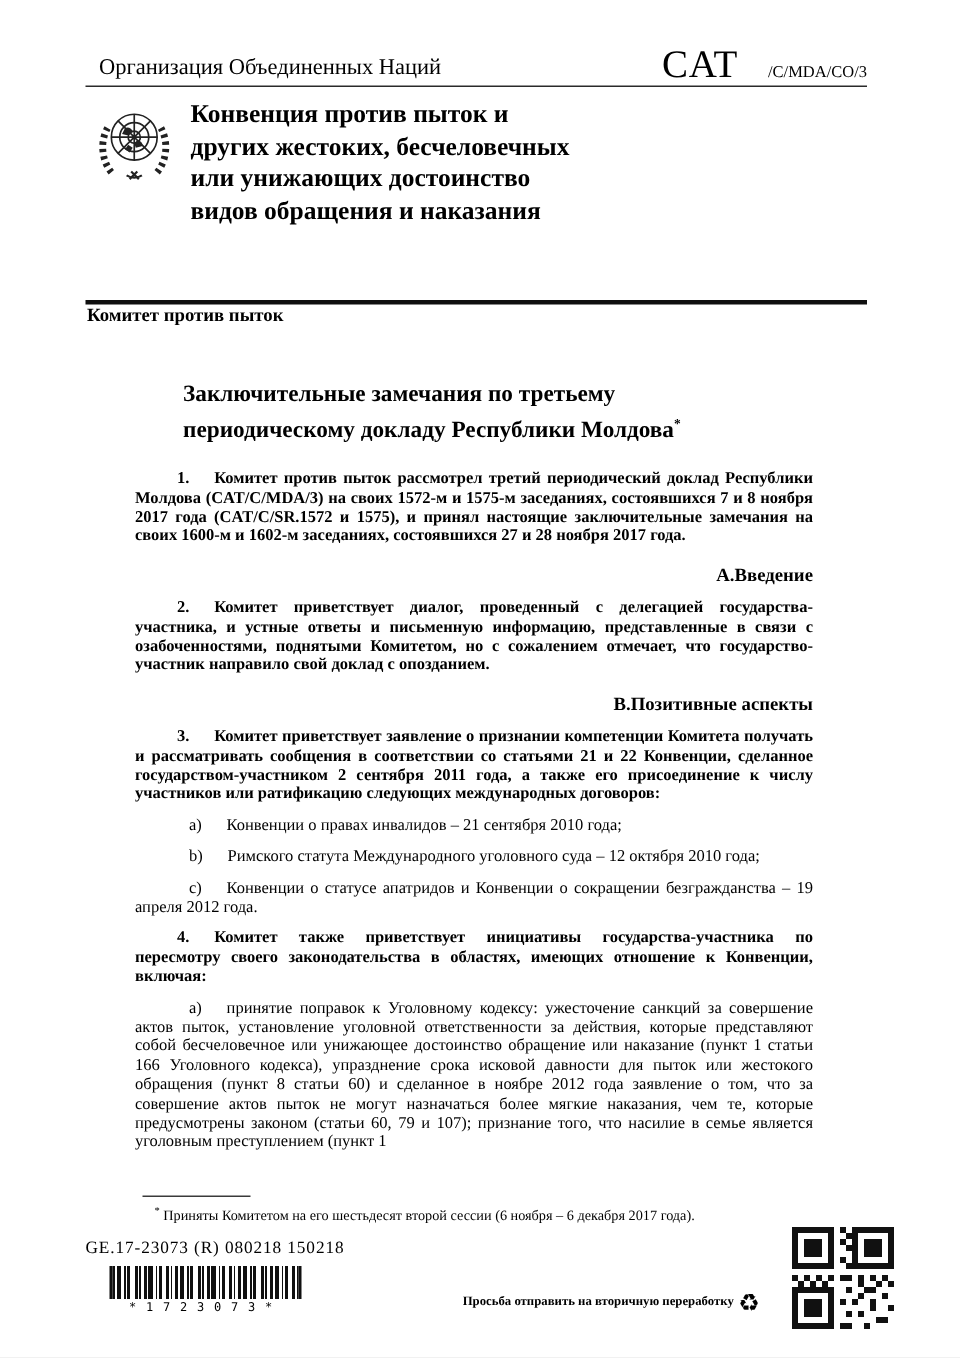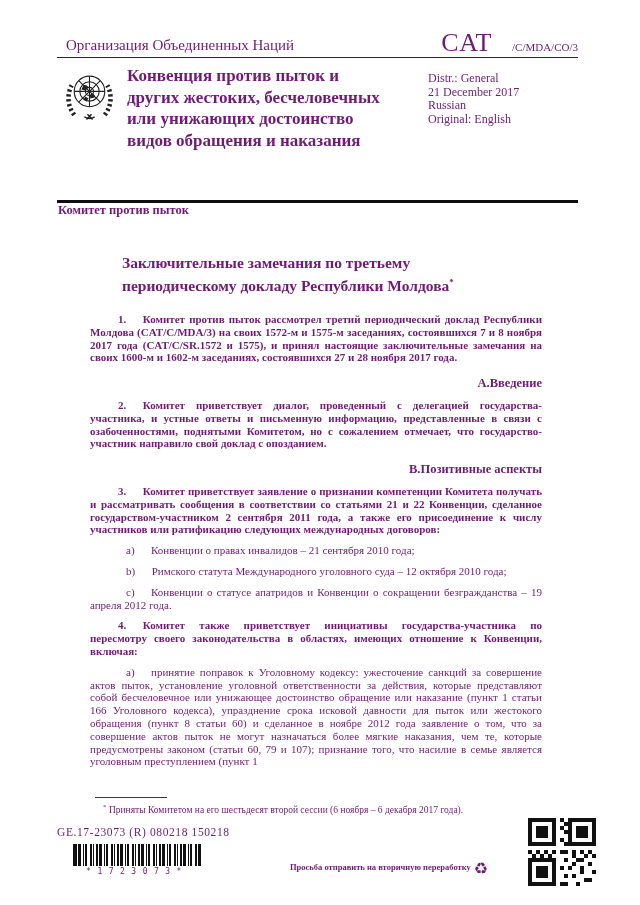--- a/index.html
+++ b/index.html
@@ -1,18 +1,18 @@
 <!DOCTYPE html>
 <html><head>
 <meta charset="utf-8">
 <style>
   html,body { margin:0; padding:0; background:#e8e8e8; }
   .page {
     position:relative; width:640px; height:905px; margin:0 auto;
-    background:#ffffff; color:#701a75; overflow:hidden;
+    background:#ffffff; color:#000000; overflow:hidden;
     font-family:"Liberation Serif","DejaVu Serif",serif;
   }
   
   .org { position:absolute; left:66px; top:37px; font-size:15px; }
   .symbol { position:absolute; right:62px; top:28px; white-space:nowrap; }
   .sym-main { font-size:26px; letter-spacing:0.5px; }
   .sym-suffix { font-size:11px;margin-left:20px; }
   .header-rule { position:absolute; left:57px; right:62px; top:57px; height:1px; background:#2a2a2a; }
 
   
@@ -48,21 +48,21 @@
   .ge-code { position:absolute; left:57px; top:826px; font-size:11.5px; letter-spacing:0.6px; }
   .barcode { position:absolute; left:57px; top:844px; width:128px;padding-left:16px; }
   .bars { height:22px;
     background:repeating-linear-gradient(90deg,
       #101010 0 2px, #fff 2px 3px, #101010 3px 6px, #fff 6px 8px,
       #101010 8px 9px, #fff 9px 10px, #101010 10px 12px, #fff 12px 15px,
       #101010 15px 17px, #fff 17px 18px, #101010 18px 19px, #fff 19px 21px);
     border-left:2px solid #101010; border-right:2px solid #101010; }
   .barcode-text { font-family:"DejaVu Sans Mono",monospace; font-size:8px;
     letter-spacing:6.5px; text-align:center; margin-top:1px; white-space:nowrap; }
-  .recycle { position:absolute; left:290px; top:859px; width:235px; text-align:left;
+  .recycle { position:absolute; left:290px; top:859px; width:235px; text-align:center;
     font-size:8.5px; font-weight:bold; white-space:nowrap; }
   .recycle-glyph { font-size:16px; font-weight:normal; vertical-align:-4px; padding-left:3px; }
   .qr { position:absolute; left:528px; top:818px; width:68px; height:68px; }
 </style>
 </head>
 <body>
 
 <div class="page">
 
   <span class="org">Организация Объединенных Наций</span>
@@ -86,26 +86,20 @@
         <path stroke-width="4.5" stroke-dasharray="2.2 2.6" d="M13 47C6.5 39 5.5 27 10.5 18"></path>
         <path stroke-width="4.5" stroke-dasharray="2.2 2.6" d="M43 47c6.5-8 7.5-20 2.5-29"></path>
         <path stroke-width="1.4" d="M23 49c3 2 7 2 10 0 M25 51.5l5-5 M31 51.5l-5-5"></path>
       </g>
     </svg>
   </span>
   <h1 class="conv-title">Конвенция против пыток и
 других жестоких, бесчеловечных
 или унижающих достоинство
 видов обращения и наказания</h1>
-  <div class="distr-block">
-    <div>Distr.: General</div>
-    <div>21 December 2017</div>
-    <div>Russian</div>
-    <div>Original: English</div>
-  </div>
 
   <div class="thick-rule"></div>
   <div class="committee">Комитет против пыток</div>
 
   <h2 class="doc-title"><span class="t">Заключительные замечания по третьему
 периодическому докладу Республики Молдова</span><sup>*</sup></h2>
 
   <main class="doc-body">
       <p class="para">1.  Комитет против пыток рассмотрел третий периодический доклад Республики Молдова (CAT/C/MDA/3) на своих 1572-м и 1575-м заседаниях, состоявшихся 7 и 8 ноября 2017 года (CAT/C/SR.1572 и 1575), и принял настоящие заключительные замечания на своих 1600-м и 1602-м заседаниях, состоявшихся 27 и 28 ноября 2017 года.</p>
       <div class="sec-heading"><span class="sec-letter">A.</span><span>Введение</span></div>

